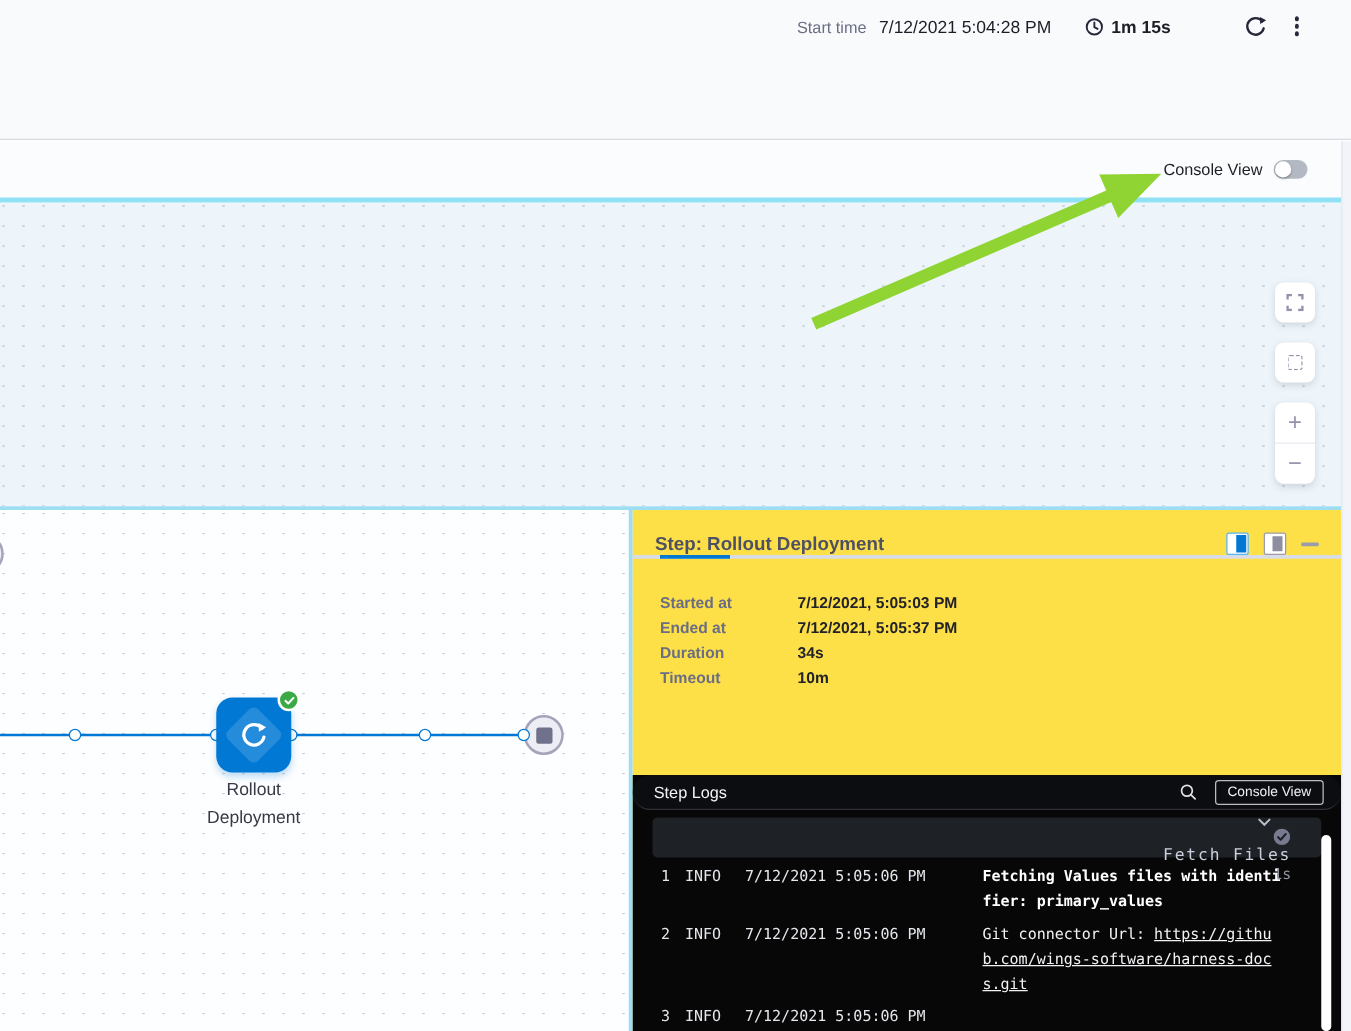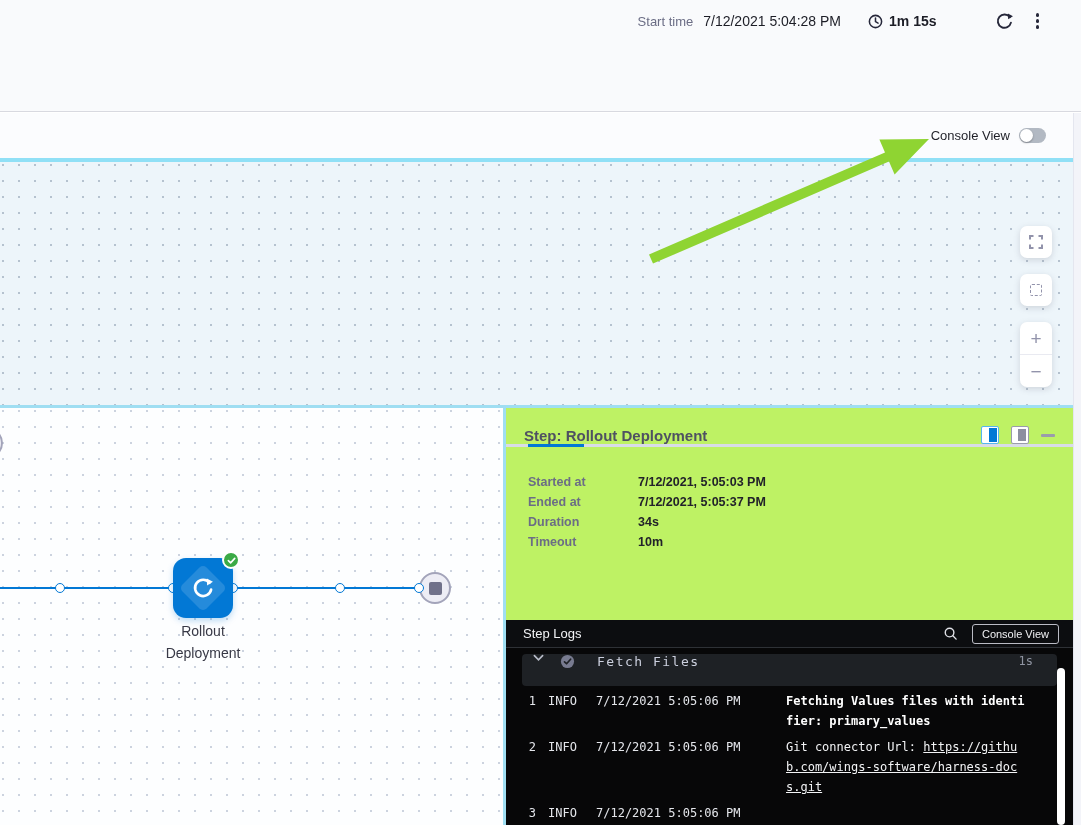--- a/index.html
+++ b/index.html
@@ -74,21 +74,21 @@
     background:#3baa46; border:2px solid #fff; display:flex; align-items:center; justify-content:center; z-index:4; }
   .node-label { position:absolute; left:123px; top:212px; width:160px; text-align:center;
     font-size:14px; line-height:22px; color:#383946; z-index:3; }
   .end-node { position:absolute; left:419px; top:164px; width:32px; height:32px; border-radius:50%;
     background:#ededf5; border:2px solid #a3a4ba; display:flex; align-items:center; justify-content:center; z-index:2; }
   .stop-sq { width:13px; height:13px; background:#70718a; border-radius:2px; }
   .ghost-node { position:absolute; left:-29px; top:19px; width:32px; height:32px; border-radius:50%;
     background:#ededf5; border:2px solid #a3a4ba; }
 
   
-  #panel { position:absolute; left:506px; top:408px; width:567px; height:417px; background:#bef264; z-index:3;
+  #panel { position:absolute; left:506px; top:408px; width:567px; height:417px; background:#fde047; z-index:3;
     display:flex; flex-direction:column; }
   .panel-head { display:flex; align-items:center; padding:18px 18px 0 18px; }
   .panel-title { font-size:15px; font-weight:700; color:#4f5162; flex:1; }
   .split-icons { display:flex; align-items:center; gap:12px; }
   .split-ic { width:18px; height:18px; border-radius:2px; position:relative; cursor:pointer; background:#fff; }
   .split-ic.active { border:1.5px solid #56b5ee; }
   .split-ic.active::after { content:""; position:absolute; right:1px; top:1px; bottom:1px; width:8px; background:#0278d5; }
   .split-ic.inactive { border:1.5px solid #9a9cab; }
   .split-ic.inactive::after { content:""; position:absolute; right:2px; top:2px; bottom:2px; width:8px; background:#8d8fa0; }
   .min-dash { width:14px; height:3px; background:#9a9cab; border-radius:1px; cursor:pointer; }
@@ -98,29 +98,29 @@
   .tabs-underline { position:relative; height:3px; background:#d8dce6; width:100%; }
   .tabs-underline .active-seg { position:absolute; left:22px; width:56px; height:3px; background:#0278d5; }
   .details-grid { padding:28px 0 0 22px; }
   .detail-row { display:flex; margin-bottom:6px; }
   .detail-label { width:110px; font-size:12.5px; font-weight:600; color:#6b6d85; }
   .detail-value { font-size:12.5px; font-weight:700; color:#22222a; }
 
   
   .logs-wrap { margin-top:auto; height:205px; background:#070708; display:flex; flex-direction:column; position:relative; }
   .logs-head { height:28px; background:#0c0d10; border-bottom:1px solid #2e3136;
-    display:flex; align-items:center; padding:0 14px 0 17px; }
+    display:flex; align-items:center; padding:0 14px 0 17px;border-radius:14px; }
   .logs-title { font-size:13px; color:#f2f3f6; flex:1; }
   .logs-search { background:none; border:none; cursor:pointer; display:flex; margin-right:14px; }
   .cv-btn { font-size:11px; color:#f0f0f3; background:none; border:1px solid #babbc4; border-radius:3px;
     padding:3px 9px; cursor:pointer; font-family:inherit; }
   .logs-body { flex:1; padding:6px 16px 0 16px; overflow:hidden; position:relative;
     font-family:"DejaVu Sans Mono","Liberation Mono",monospace; }
   .log-section-head { height:32px; background:#1e2125; border-radius:4px;
-    display:flex; align-items:flex-start; padding:0 24px 0 11px; margin-bottom:5px; }
+    display:flex; align-items:flex-end; padding:0 24px 0 11px; margin-bottom:5px;flex-direction:column; }
   .chev { color:#b9bdc9; font-size:12px; margin-right:16px; cursor:pointer; background:none; border:none; }
   .sec-name { font-size:13px; letter-spacing:1.5px; color:#ccd0de; flex:1; margin-left:22px; }
   .sec-dur { font-size:12px; color:#8f94a1; }
   .log-row { display:flex; font-size:12px; line-height:20px; margin-bottom:6px; color:#e4e6eb; }
   .log-num { width:14px; text-align:right; flex:none; }
   .log-level { width:34px; margin-left:12px; flex:none; }
   .log-time { width:146px; margin-left:14px; flex:none; }
   .log-msg { width:240px; margin-left:44px; flex:none; word-break:break-all; color:#f2f3f5; }
   .log-msg.bold { font-weight:700; color:#fff; }
   .log-link { color:#f2f3f5; text-decoration:underline; cursor:pointer; }

